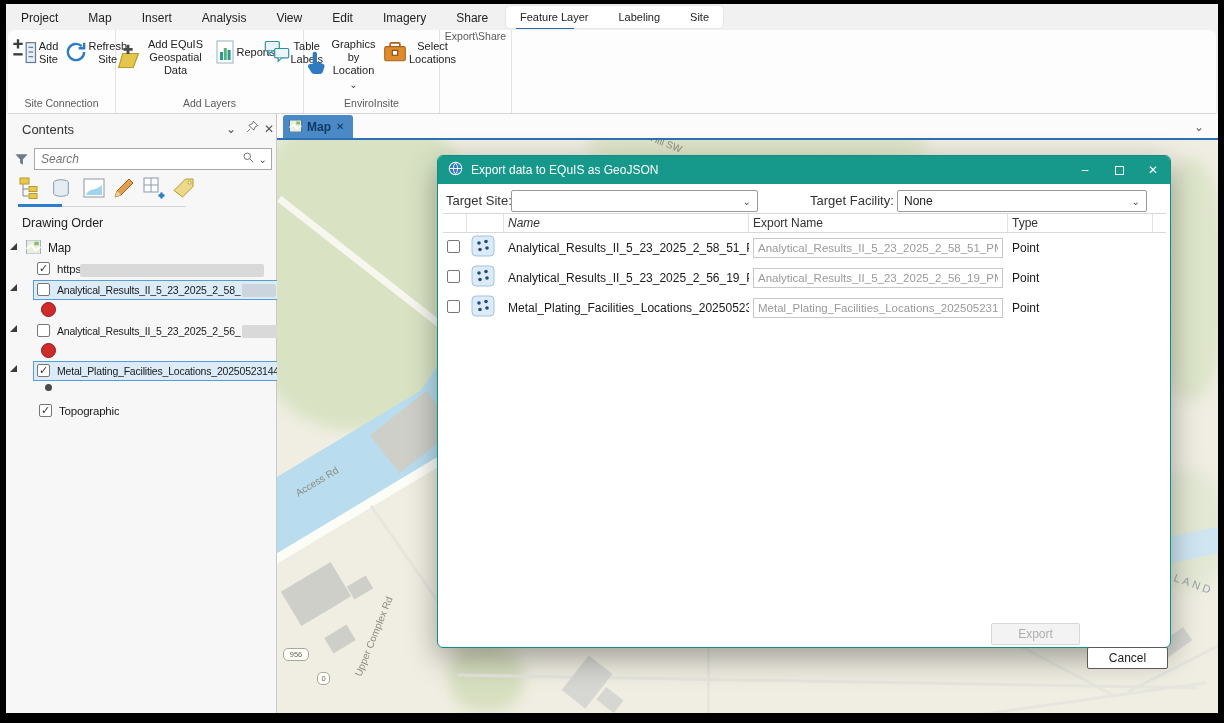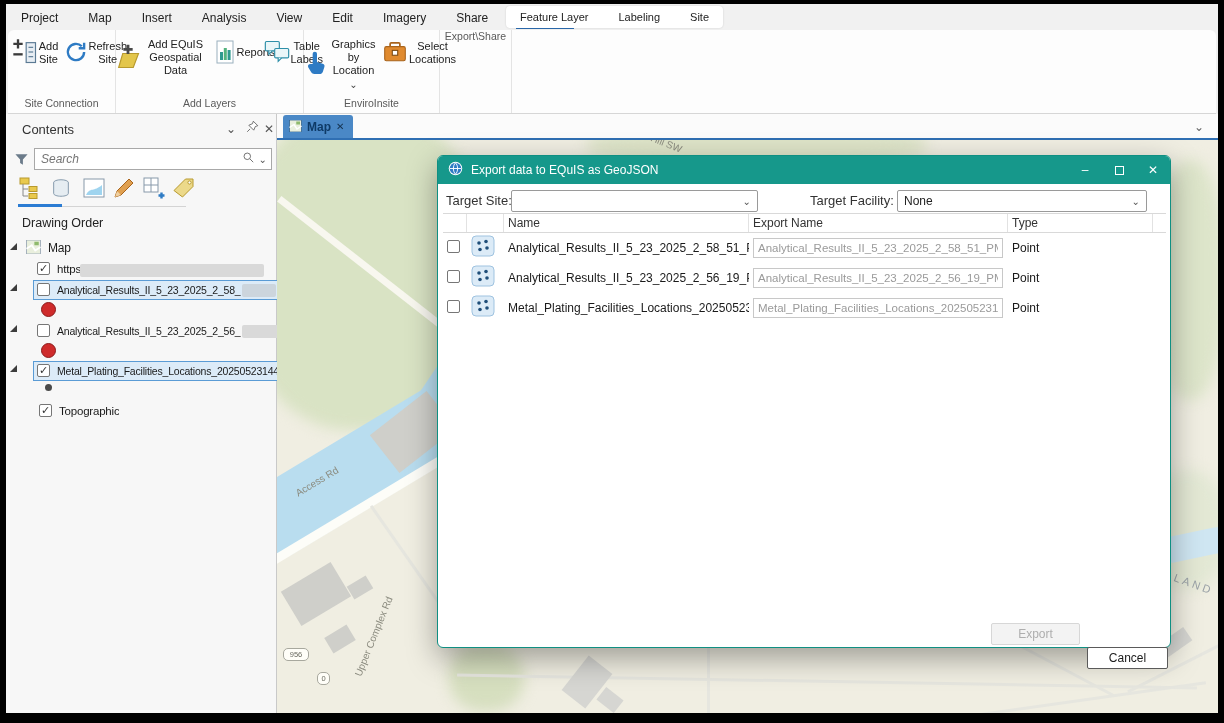--- a/index.html
+++ b/index.html
@@ -385,21 +385,21 @@
     </div>
     <span class="fldlabel" style="left:372px; top:37px;">Target Facility:</span>
     <div class="combo" style="left:459px; top:34px; width:250px;">
       <span>None</span>
       <span class="cchev">⌄</span>
     </div>
 
     <div class="thead">
       <span class="thcell" style="width:24px;"></span>
       <span class="thcell" style="width:37px;"></span>
-      <span class="thcell" style="width:245px;">Name</span>
+      <span class="thcell" style="width:245px;font-style:italic;">Name</span>
       <span class="thcell" style="width:259px;">Export Name</span>
       <span class="thcell" style="width:145px;">Type</span>
       <span class="thcell" style="flex:1; border-right:none;"></span>
     </div>
 
     <div class="trow" style="top:77px;">
       <span class="tcell" style="width:24px;"><span class="cb" style="position:static; display:inline-block;"></span></span>
       <span class="tcell" style="width:37px;"><span class="pts-icon"><svg width="24" height="22" viewBox="0 0 24 22">
               <rect x="1" y="1" width="22" height="20" rx="4" fill="#dcebf7" stroke="#9fc3e0"></rect>
               <circle cx="8" cy="8" r="1.8" fill="#1f4e79"></circle>

